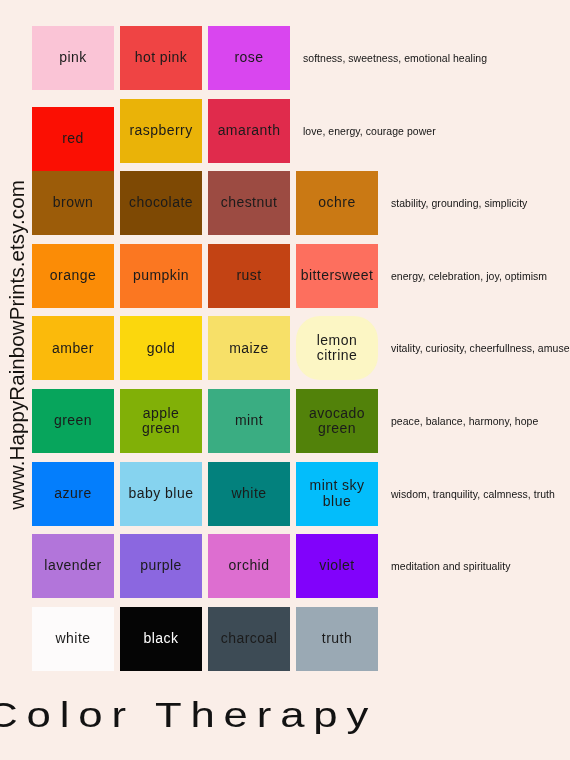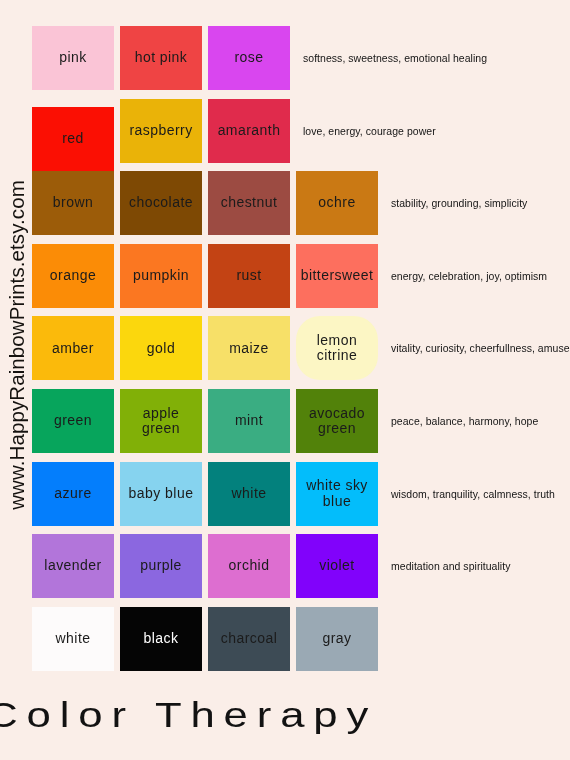--- a/index.html
+++ b/index.html
@@ -206,21 +206,21 @@
         <div class="swatch" style="background: rgb(4, 126, 252);">
           <span class="sw-label" style="color: rgb(27, 27, 27);">azure</span>
         </div>
         <div class="swatch" style="background: rgb(134, 211, 239);">
           <span class="sw-label" style="color: rgb(27, 27, 27);">baby blue</span>
         </div>
         <div class="swatch" style="background: rgb(3, 129, 125);">
           <span class="sw-label" style="color: rgb(27, 27, 27);">white</span>
         </div>
         <div class="swatch" style="background: rgb(3, 189, 251);">
-          <span class="sw-label" style="color: rgb(27, 27, 27);">white sky blue</span>
+          <span class="sw-label" style="color: rgb(27, 27, 27);">mint sky blue</span>
         </div>
         <div class="desc">wisdom, tranquility, calmness, truth</div>
       </div>
       <div class="row">
         <div class="swatch" style="background: rgb(178, 117, 218);">
           <span class="sw-label" style="color: rgb(27, 27, 27);">lavender</span>
         </div>
         <div class="swatch" style="background: rgb(139, 103, 224);">
           <span class="sw-label" style="color: rgb(27, 27, 27);">purple</span>
         </div>
@@ -236,21 +236,21 @@
         <div class="swatch" style="background: rgb(253, 251, 251);">
           <span class="sw-label" style="color: rgb(27, 27, 27);">white</span>
         </div>
         <div class="swatch" style="background: rgb(5, 5, 5);">
           <span class="sw-label" style="color: rgb(255, 255, 255);">black</span>
         </div>
         <div class="swatch" style="background: rgb(61, 75, 85);">
           <span class="sw-label" style="color: rgb(27, 27, 27);">charcoal</span>
         </div>
         <div class="swatch" style="background: rgb(154, 169, 180);">
-          <span class="sw-label" style="color: rgb(27, 27, 27);">gray</span>
+          <span class="sw-label" style="color: rgb(27, 27, 27);">truth</span>
         </div>
       </div>
     </div>
 
   <div id="title">
     <span class="title-text">Color Therapy</span>
   </div>
 
 </div>
 

